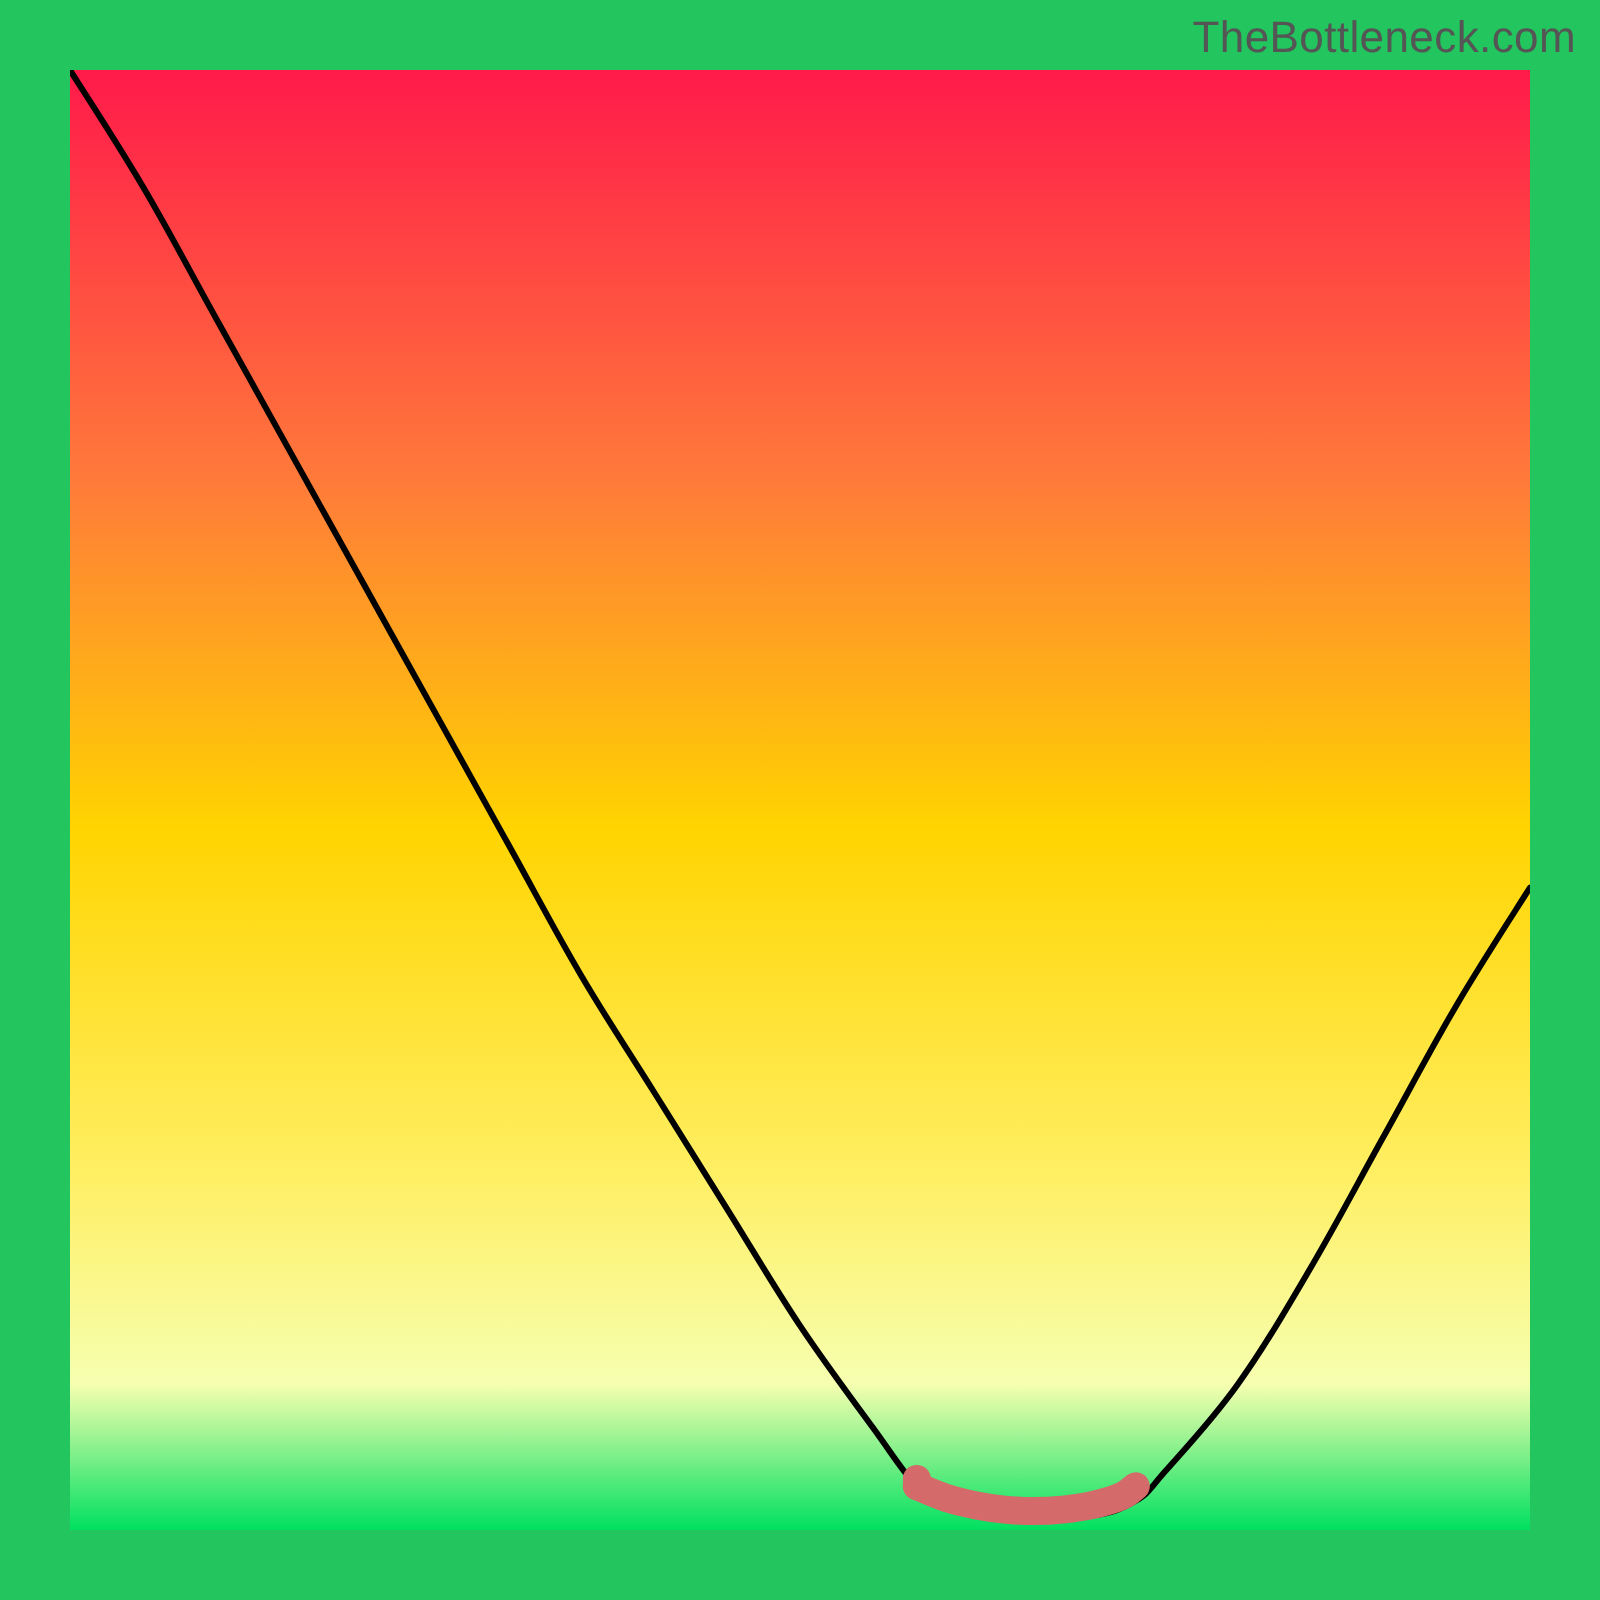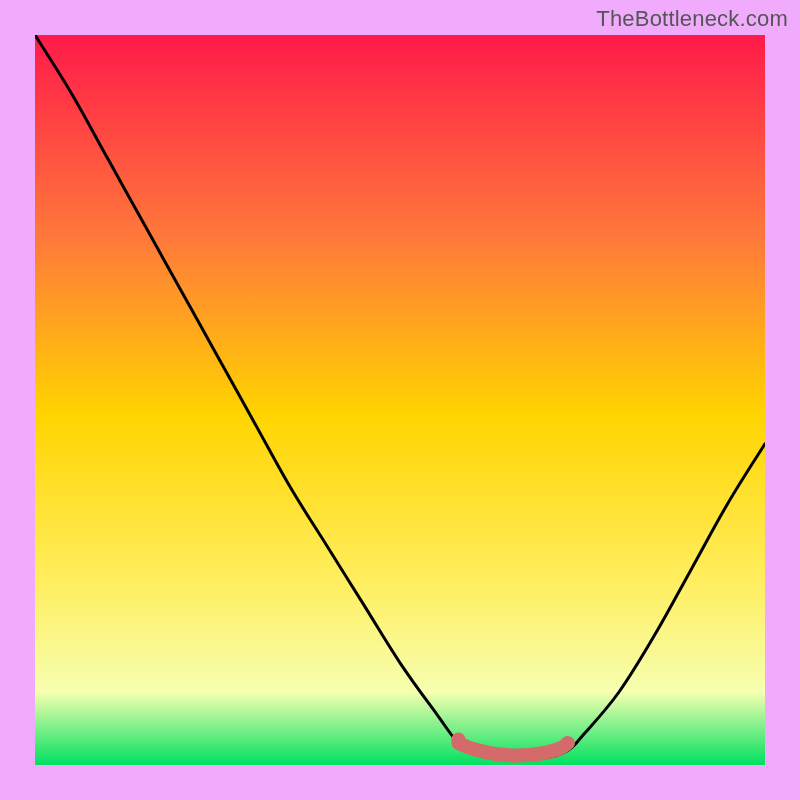--- a/index.html
+++ b/index.html
@@ -10,21 +10,21 @@
     background: #000000;
     overflow: hidden;
     font-family: Arial, Helvetica, sans-serif;
   }
   .frame {
     position: absolute;
     left: 0;
     top: 0;
     width: 800px;
     height: 800px;
-    background: #f0abfc;
+    background: #22c55e;
   }
   .plot-area {
     position: absolute;
     left: 35px;
     top: 35px;
     width: 730px;
     height: 730px;
   }
   .watermark {
     position: absolute;

